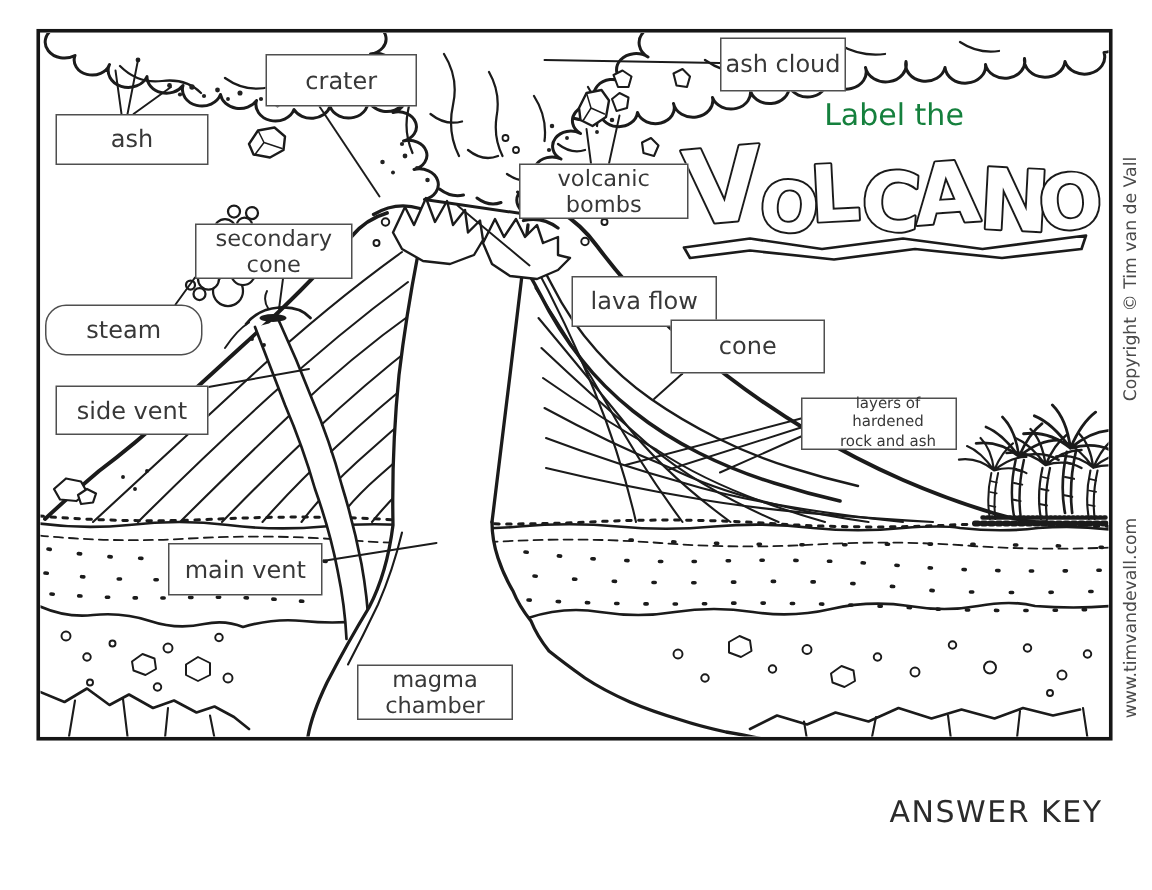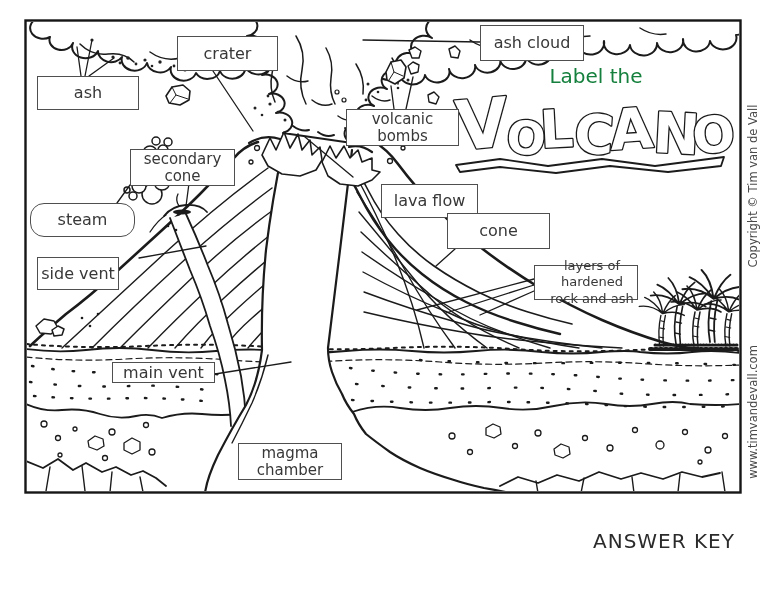--- a/index.html
+++ b/index.html
@@ -3,21 +3,21 @@
 <meta charset="utf-8">
 <style>
   html,body{margin:0;padding:0;background:#fff;}
   .sheet{position:relative;width:768px;height:593px;background:#fff;overflow:hidden;
          font-family:"DejaVu Sans",sans-serif;}
   .art{position:absolute;left:0;top:0;}
   .label{position:absolute;display:flex;align-items:center;justify-content:center;
          text-align:center;background:#fff;border:1.6px solid #4f4f4f;color:#383838;
          font-size:16px;line-height:1.08;white-space:pre-line;box-sizing:border-box;z-index:5;}
   .label.small{font-size:15px;}
-  .label.tiny{font-size:13px;line-height:1.25;padding-left:12px;}
+  .label.tiny{font-size:10px;line-height:1.25;padding-left:12px;}
   .pretitle{position:absolute;left:534px;top:64px;width:124px;text-align:center;
             font-size:20px;color:#15803d;z-index:4;}
   .answer-key{position:absolute;left:593px;top:529px;font-size:20px;color:#2b2b2b;
               letter-spacing:1px;z-index:4;}
   .vtext{position:absolute;font-size:11.5px;color:#4a4a4a;white-space:nowrap;
          transform:translate(-50%,-50%) rotate(-90deg);z-index:4;}
   .stroke{fill:none;stroke:#1b1b1b;stroke-linecap:round;stroke-linejoin:round;}
   .whitefill{fill:#ffffff;stroke:#1b1b1b;stroke-linecap:round;stroke-linejoin:round;}
   .logo-letter{font-family:"DejaVu Sans",sans-serif;font-weight:bold;fill:#ffffff;
                stroke:#1a1a1a;stroke-width:2.6px;paint-order:stroke;stroke-linejoin:round;}
@@ -260,30 +260,30 @@
     <text class="logo-letter" x="694" y="154" font-size="50" transform="rotate(-5 694 154)">O</text>
   </g>
 
   <rect x="25.5" y="20.5" width="715" height="472" fill="none" stroke="#161616" stroke-width="2.4"></rect>
 </svg>
 
 <div class="label" style="left:37px;top:76px;width:102px;height:34px;"><span>ash</span></div>
 <div class="label" style="left:177px;top:36px;width:101px;height:35px;"><span>crater</span></div>
 <div class="label small" style="left:130px;top:117px;width:105px;height:37px;margin-top:32px;"><span>secondary
 cone</span></div>
-<div class="label" style="left:480px;top:25px;width:104px;height:36px;"><span>ash cloud</span></div>
+<div class="label" style="left:480px;top:25px;width:84px;height:36px;"><span>ash cloud</span></div>
 <div class="label small" style="left:346px;top:109px;width:113px;height:37px;"><span>volcanic
 bombs</span></div>
 <div class="label" style="left:353px;top:184px;width:97px;height:34px;margin-left:28px;"><span>lava flow</span></div>
 <div class="label" style="left:30px;top:203px;width:105px;height:34px;border-radius:14px;"><span>steam</span></div>
-<div class="label" style="left:37px;top:257px;width:82px;height:33px;"><span>side vent</span></div>
+<div class="label" style="left:37px;top:257px;width:102px;height:33px;"><span>side vent</span></div>
 <div class="label" style="left:447px;top:213px;width:103px;height:36px;"><span>cone</span></div>
 <div class="label tiny" style="left:534px;top:265px;width:104px;height:35px;"><span>layers of hardened
 rock and ash</span></div>
-<div class="label" style="left:112px;top:362px;width:103px;height:21px;"><span>main vent</span></div>
+<div class="label" style="left:112px;top:362px;width:103px;height:35px;"><span>main vent</span></div>
 <div class="label small" style="left:238px;top:443px;width:104px;height:37px;"><span>magma
 chamber</span></div>
 
 <div class="pretitle">Label the</div>
 <div class="answer-key">ANSWER KEY</div>
 <div class="vtext" style="left:753px;top:186px;">Copyright © Tim van de Vall</div>
 <div class="vtext" style="left:753px;top:412px;">www.timvandevall.com</div>
 
 </div>
 

